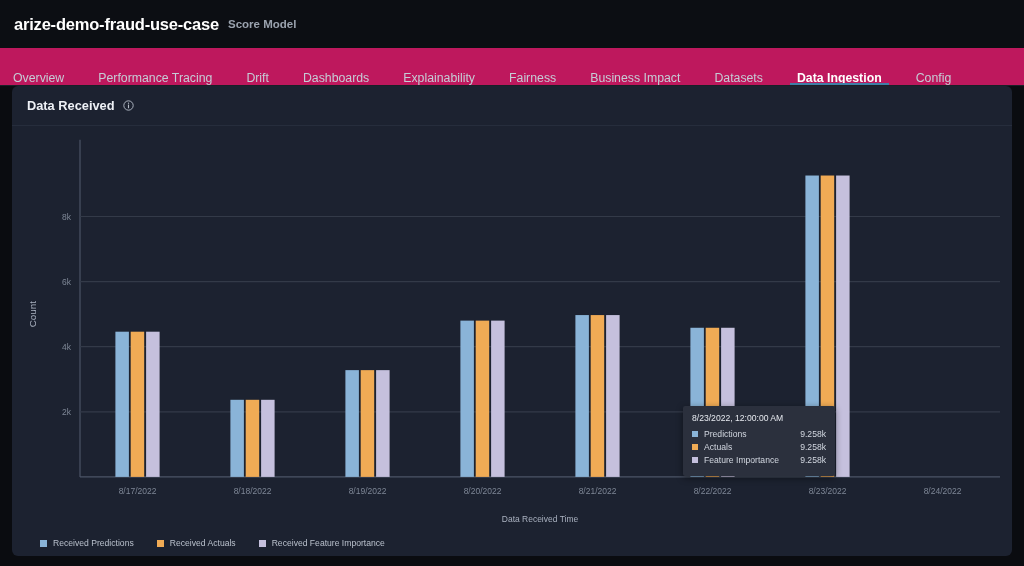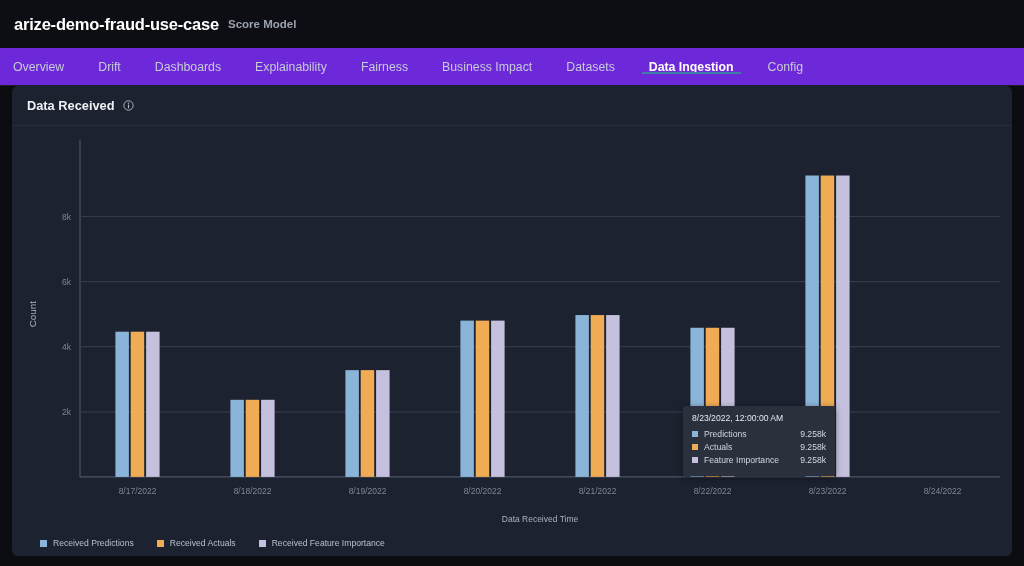--- a/index.html
+++ b/index.html
@@ -28,22 +28,22 @@
     color: #ffffff; letter-spacing: -0.2px;
   }
   .model-type {
     font-size: 11.5px; font-weight: bold;
     color: #9aa2ae; margin-left: 9px;
   }
 
   
   .navbar {
     height: 38px;
-    display: flex; align-items: center;
-    background: #6d28d9;
+    display: flex; align-items: flex-end;
+    background: #be185d;
     border-bottom: 1px solid #1b1f27;
     padding-left: 0px;
   }
   .nav-tab {
     position: relative;
     display: flex; align-items: center;
     padding: 0 17px;
     font-size: 12.3px;
     color: #c6ccd6;
     white-space: nowrap;
@@ -161,20 +161,23 @@
 <div class="app">
 
   <div class="header">
     <span class="model-name">arize-demo-fraud-use-case</span>
     <span class="model-type">Score Model</span>
   </div>
 
   <div class="navbar" id="navbar">
       <div class="nav-tab first">
         <span>Overview</span>
+      </div>
+      <div class="nav-tab sep">
+        <span>Performance Tracing</span>
       </div>
       <div class="nav-tab sep">
         <span>Drift</span>
       </div>
       <div class="nav-tab sep">
         <span>Dashboards</span>
       </div>
       <div class="nav-tab sep">
         <span>Explainability</span>
       </div>

